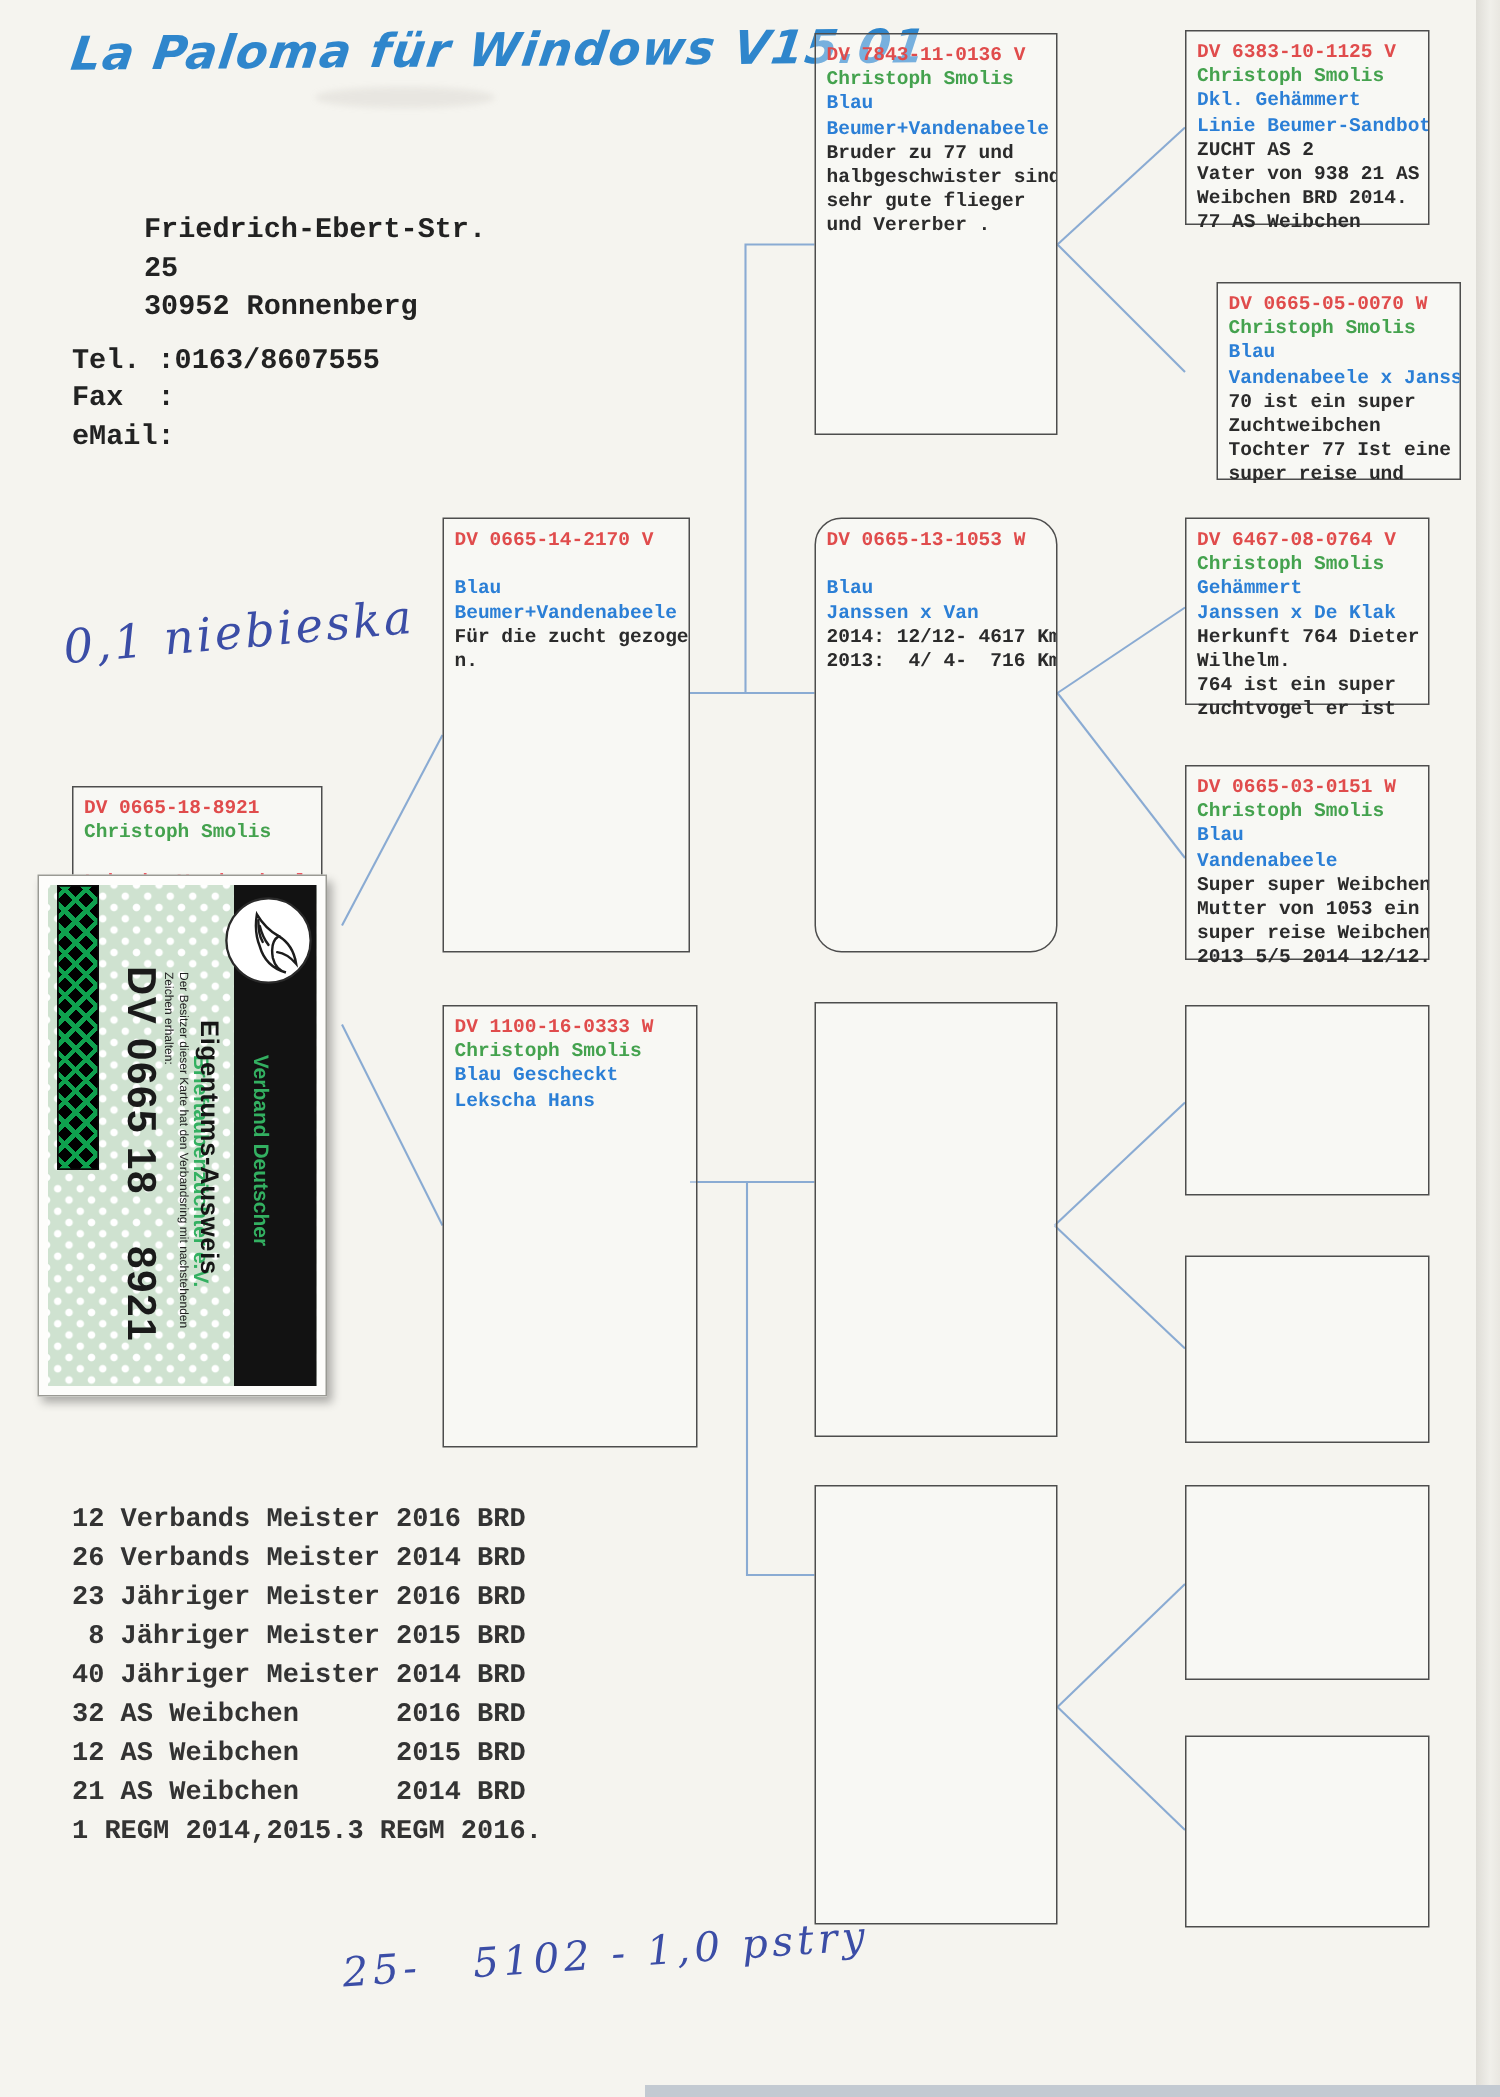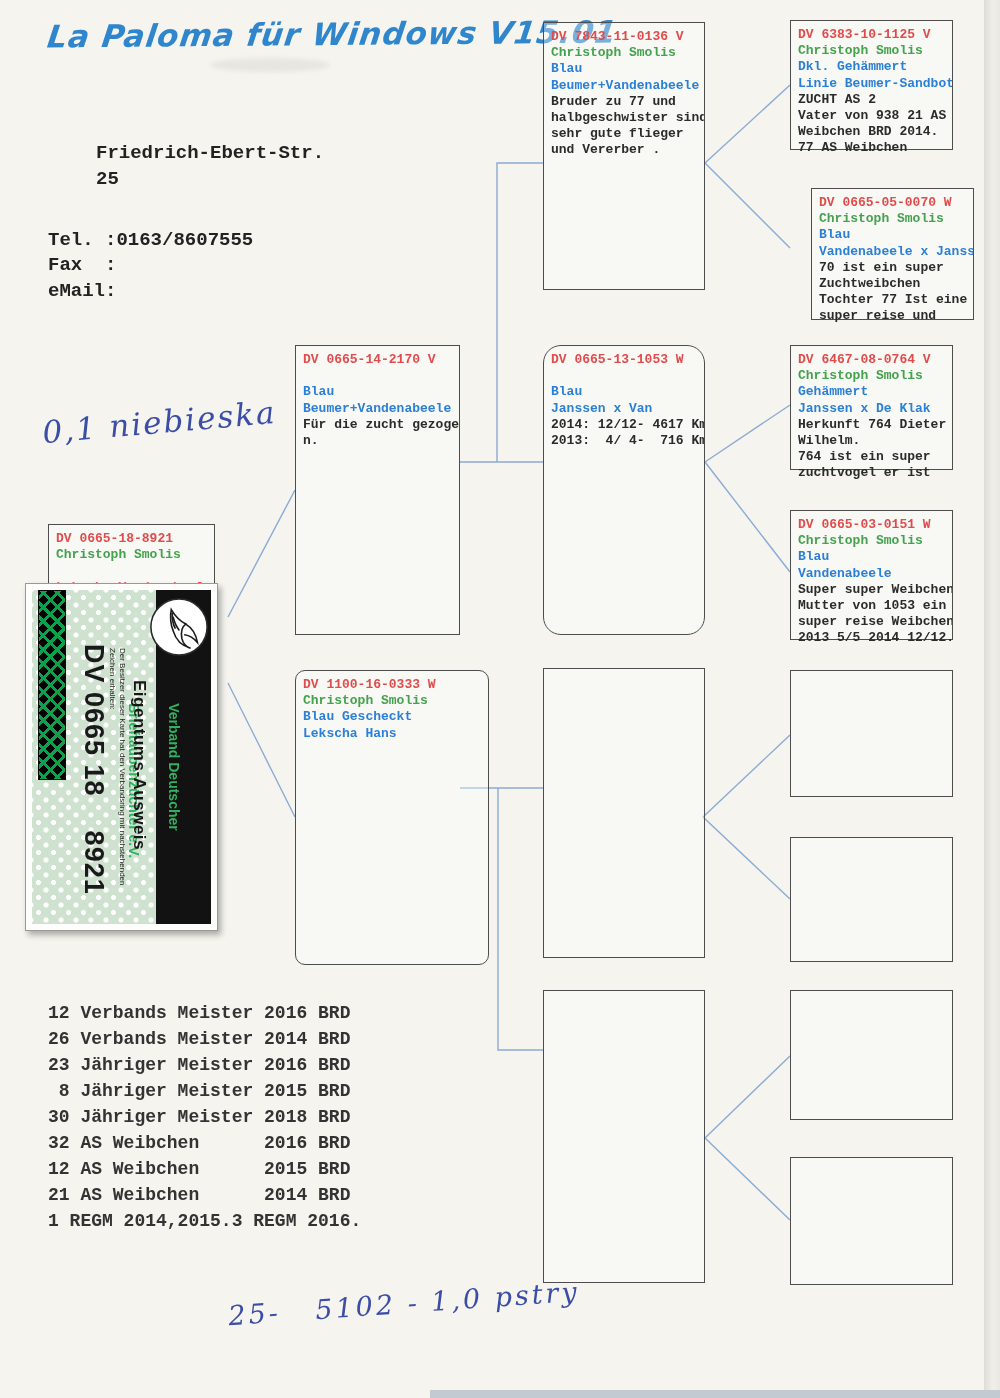--- a/index.html
+++ b/index.html
@@ -88,21 +88,21 @@
       <path d="M705 462 L790 572"></path>
       <path d="M703 817 L790 735"></path>
       <path d="M703 817 L790 899"></path>
       <path d="M705 1138 L790 1056"></path>
       <path d="M705 1138 L790 1220"></path>
     </g>
   </svg>
 
   <div class="software-script">La Paloma für Windows V15.01</div>
   <div class="scan-top-smudge"></div>
-  <div class="owner-address"><div>Friedrich-Ebert-Str.</div><div>25</div></div>
+  <div class="owner-address"><div>Friedrich-Ebert-Str.</div><div>25</div><div>30952 Ronnenberg</div></div>
   <div class="owner-contact"><div>Tel. :0163/8607555</div><div>Fax  :</div><div>eMail:</div></div>
 
   <div class="hand hand-top">0,1 niebieska</div>
   <div class="hand hand-bottom">25-   5102 - 1,0 pstry</div>
 
   <div id="subject-box">
     <div class="bx-line c-ring">DV 0665-18-8921</div>
     <div class="bx-line c-breeder">Christoph Smolis</div>
     <div class="bx-line c-note">&nbsp;</div>
     <div class="bx-line c-strain">LekschaxVandenabeele</div>
@@ -110,21 +110,21 @@
 
   <div id="pedigree">
       <div class="pbox" style="left: 295px; top: 345px; width: 165px; height: 290px;">
         <div class="bx-line c-ring">DV 0665-14-2170 V</div>
         <div class="bx-line c-breeder">&nbsp;</div>
         <div class="bx-line c-blue">Blau</div>
         <div class="bx-line c-blue">Beumer+Vandenabeele</div>
         <div class="bx-line c-note">Für die zucht gezoge</div>
         <div class="bx-line c-note">n.</div>
       </div>
-      <div class="pbox" style="left: 295px; top: 670px; width: 194px; height: 295px; border-radius: 10px;">
+      <div class="pbox" style="left: 295px; top: 670px; width: 170px; height: 295px;">
         <div class="bx-line c-ring">DV 1100-16-0333 W</div>
         <div class="bx-line c-breeder">Christoph Smolis</div>
         <div class="bx-line c-blue">Blau Gescheckt</div>
         <div class="bx-line c-blue">Lekscha Hans</div>
       </div>
       <div class="pbox" style="left: 543px; top: 22px; width: 162px; height: 268px;">
         <div class="bx-line c-ring">DV 7843-11-0136 V</div>
         <div class="bx-line c-breeder">Christoph Smolis</div>
         <div class="bx-line c-blue">Blau</div>
         <div class="bx-line c-blue">Beumer+Vandenabeele</div>
@@ -211,21 +211,21 @@
       <div class="card-ring">DV 0665 18    8921</div>
       <div class="card-chain"></div>
     </div>
   </div>
 
   <div id="achievements">
       <div class="ach-line">12 Verbands Meister 2016 BRD</div>
       <div class="ach-line">26 Verbands Meister 2014 BRD</div>
       <div class="ach-line">23 Jähriger Meister 2016 BRD</div>
       <div class="ach-line"> 8 Jähriger Meister 2015 BRD</div>
-      <div class="ach-line">30 Jähriger Meister 2018 BRD</div>
+      <div class="ach-line">40 Jähriger Meister 2014 BRD</div>
       <div class="ach-line">32 AS Weibchen      2016 BRD</div>
       <div class="ach-line">12 AS Weibchen      2015 BRD</div>
       <div class="ach-line">21 AS Weibchen      2014 BRD</div>
       <div class="ach-line">1 REGM 2014,2015.3 REGM 2016.</div>
     </div>
 
   <div class="scan-edge-right"></div>
   <div class="scan-edge-bottom"></div>
 </div>
 

